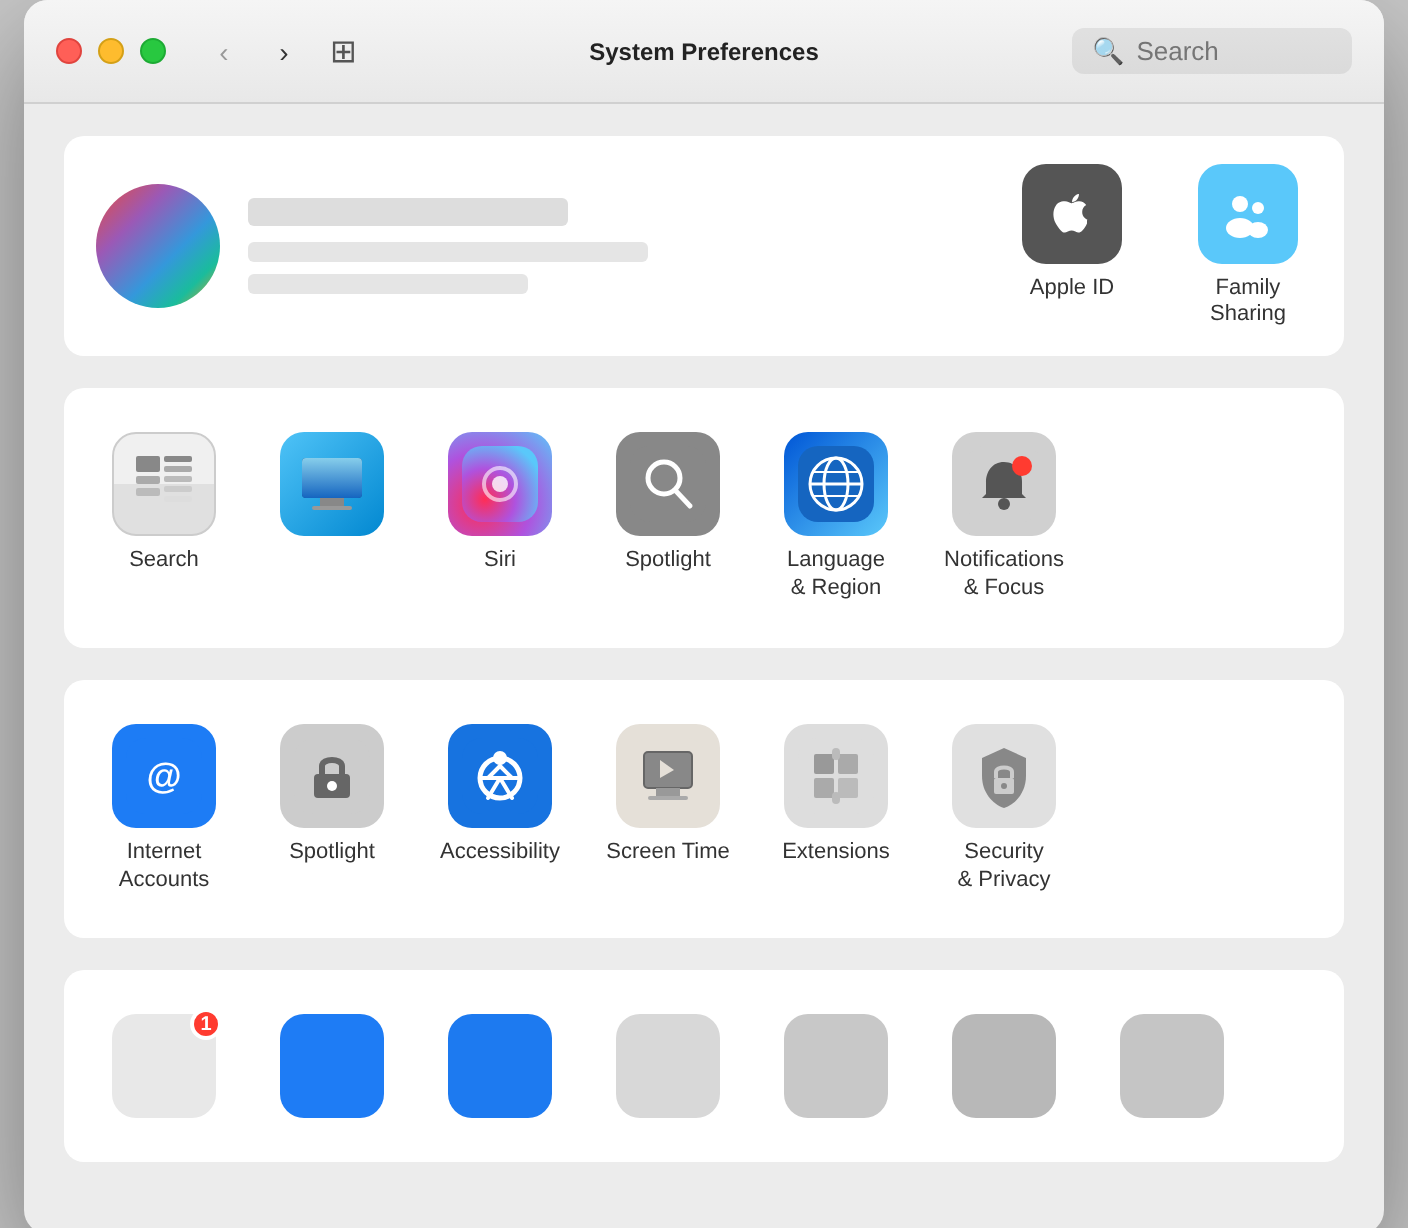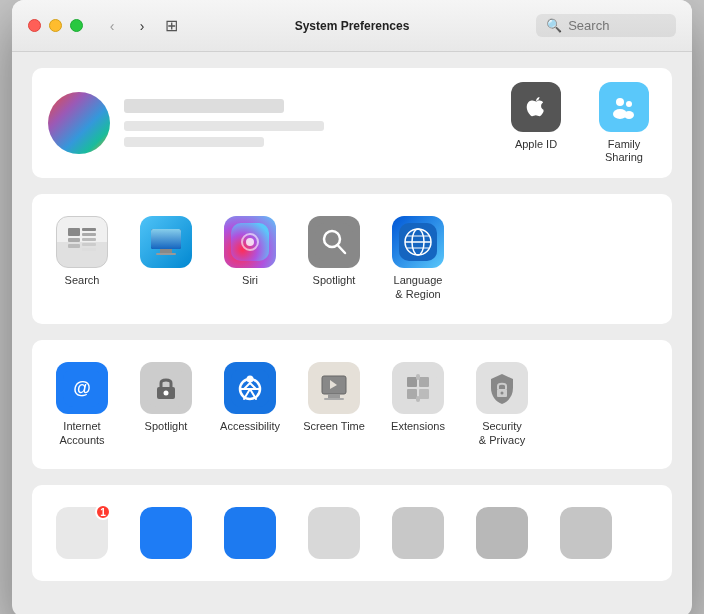--- a/index.html
+++ b/index.html
@@ -376,20 +376,31 @@
               <circle cx="19" cy="19" r="13" fill="none" stroke="white" stroke-width="1.5"></circle>
               <ellipse cx="19" cy="19" rx="6" ry="13" fill="none" stroke="white" stroke-width="1.5"></ellipse>
               <line x1="6" y1="19" x2="32" y2="19" stroke="white" stroke-width="1.5"></line>
               <line x1="8" y1="13" x2="30" y2="13" stroke="white" stroke-width="1"></line>
               <line x1="8" y1="25" x2="30" y2="25" stroke="white" stroke-width="1"></line>
             </svg>
           </div>
           <span class="pref-label">Language<br>&amp; Region</span>
         </div>
 
+        <div class="pref-item">
+          <div class="pref-icon icon-notifications">
+            <svg width="38" height="38" viewBox="0 0 38 38">
+              <rect x="0" y="0" width="38" height="38" rx="10" fill="#d0d0d0"></rect>
+              <path d="M19 8 C13 8 10 13 10 18 L10 24 L8 26 L30 26 L28 24 L28 18 C28 13 25 8 19 8Z" fill="#555"></path>
+              <circle cx="19" cy="29" r="3" fill="#555"></circle>
+              <circle cx="28" cy="10" r="5" fill="#ff3b30"></circle>
+            </svg>
+          </div>
+          <span class="pref-label">Notifications<br>&amp; Focus</span>
+        </div>
       </div>
     </div>
 
     <div class="pref-section">
       <div class="icon-grid">
 
         <div class="pref-item">
           <div class="pref-icon icon-internet">
             <svg width="38" height="38" viewBox="0 0 38 38">
               <rect x="0" y="0" width="38" height="38" rx="10" fill="#1d7cf5"></rect>

